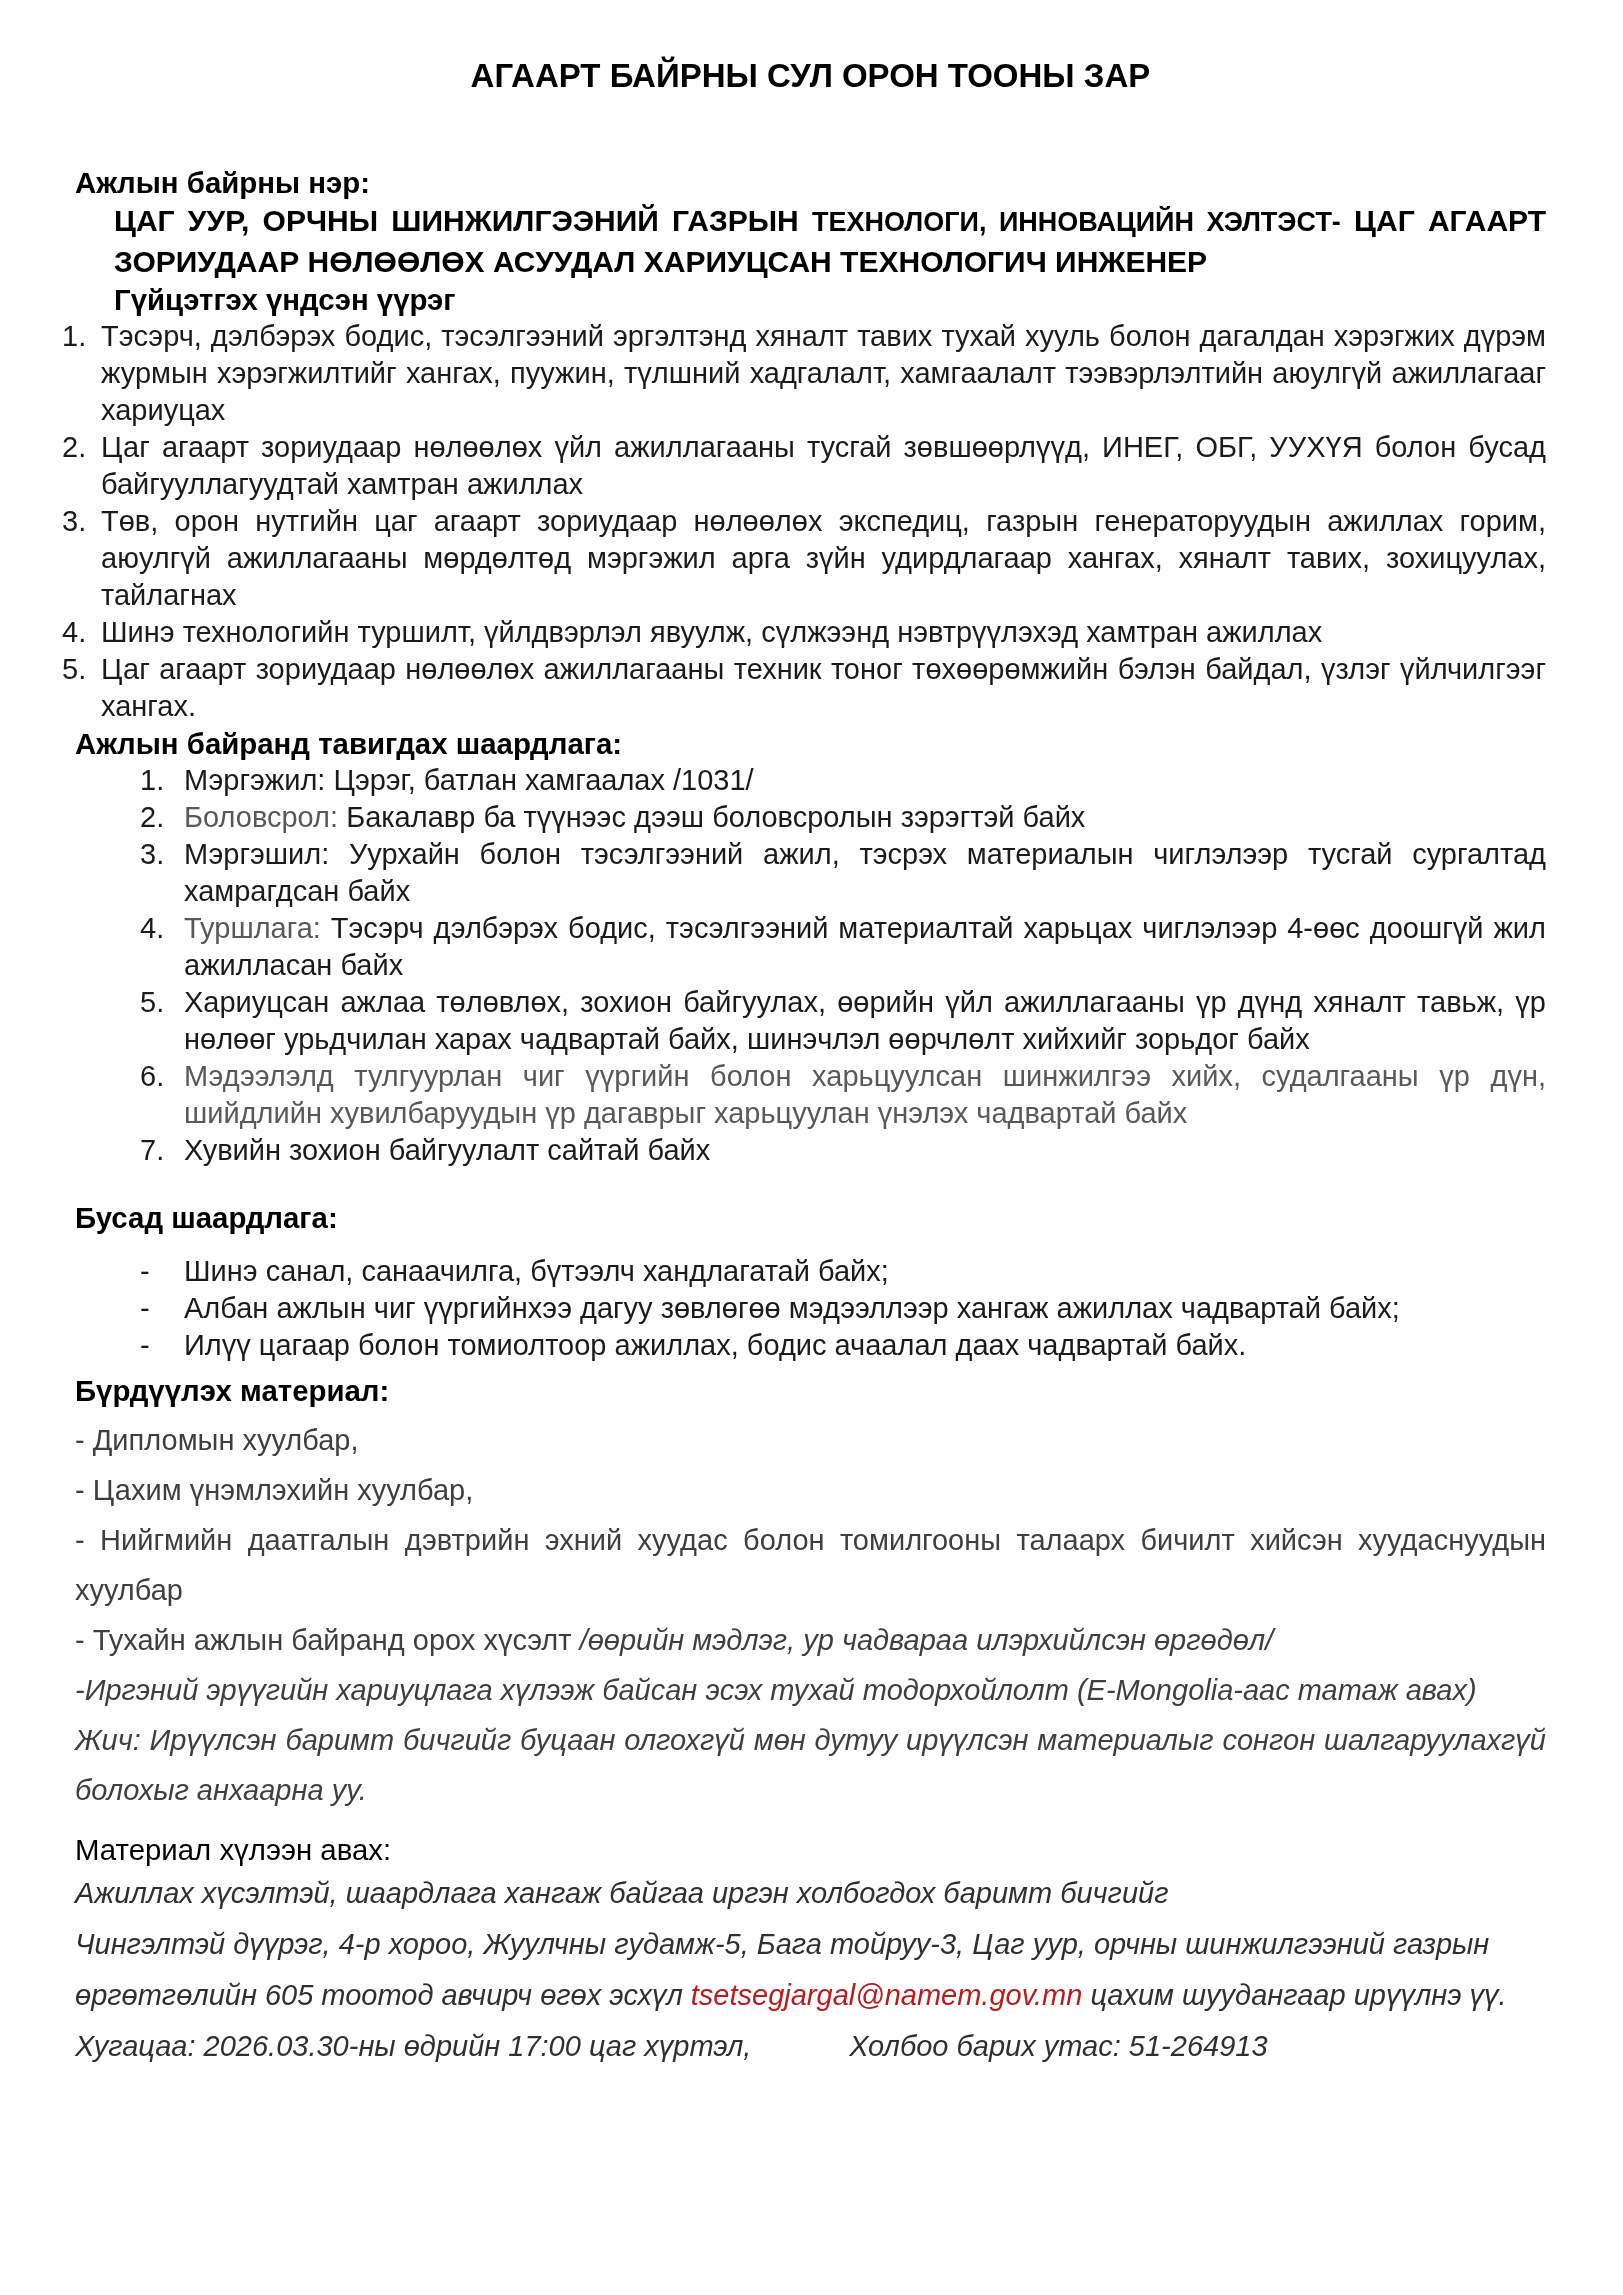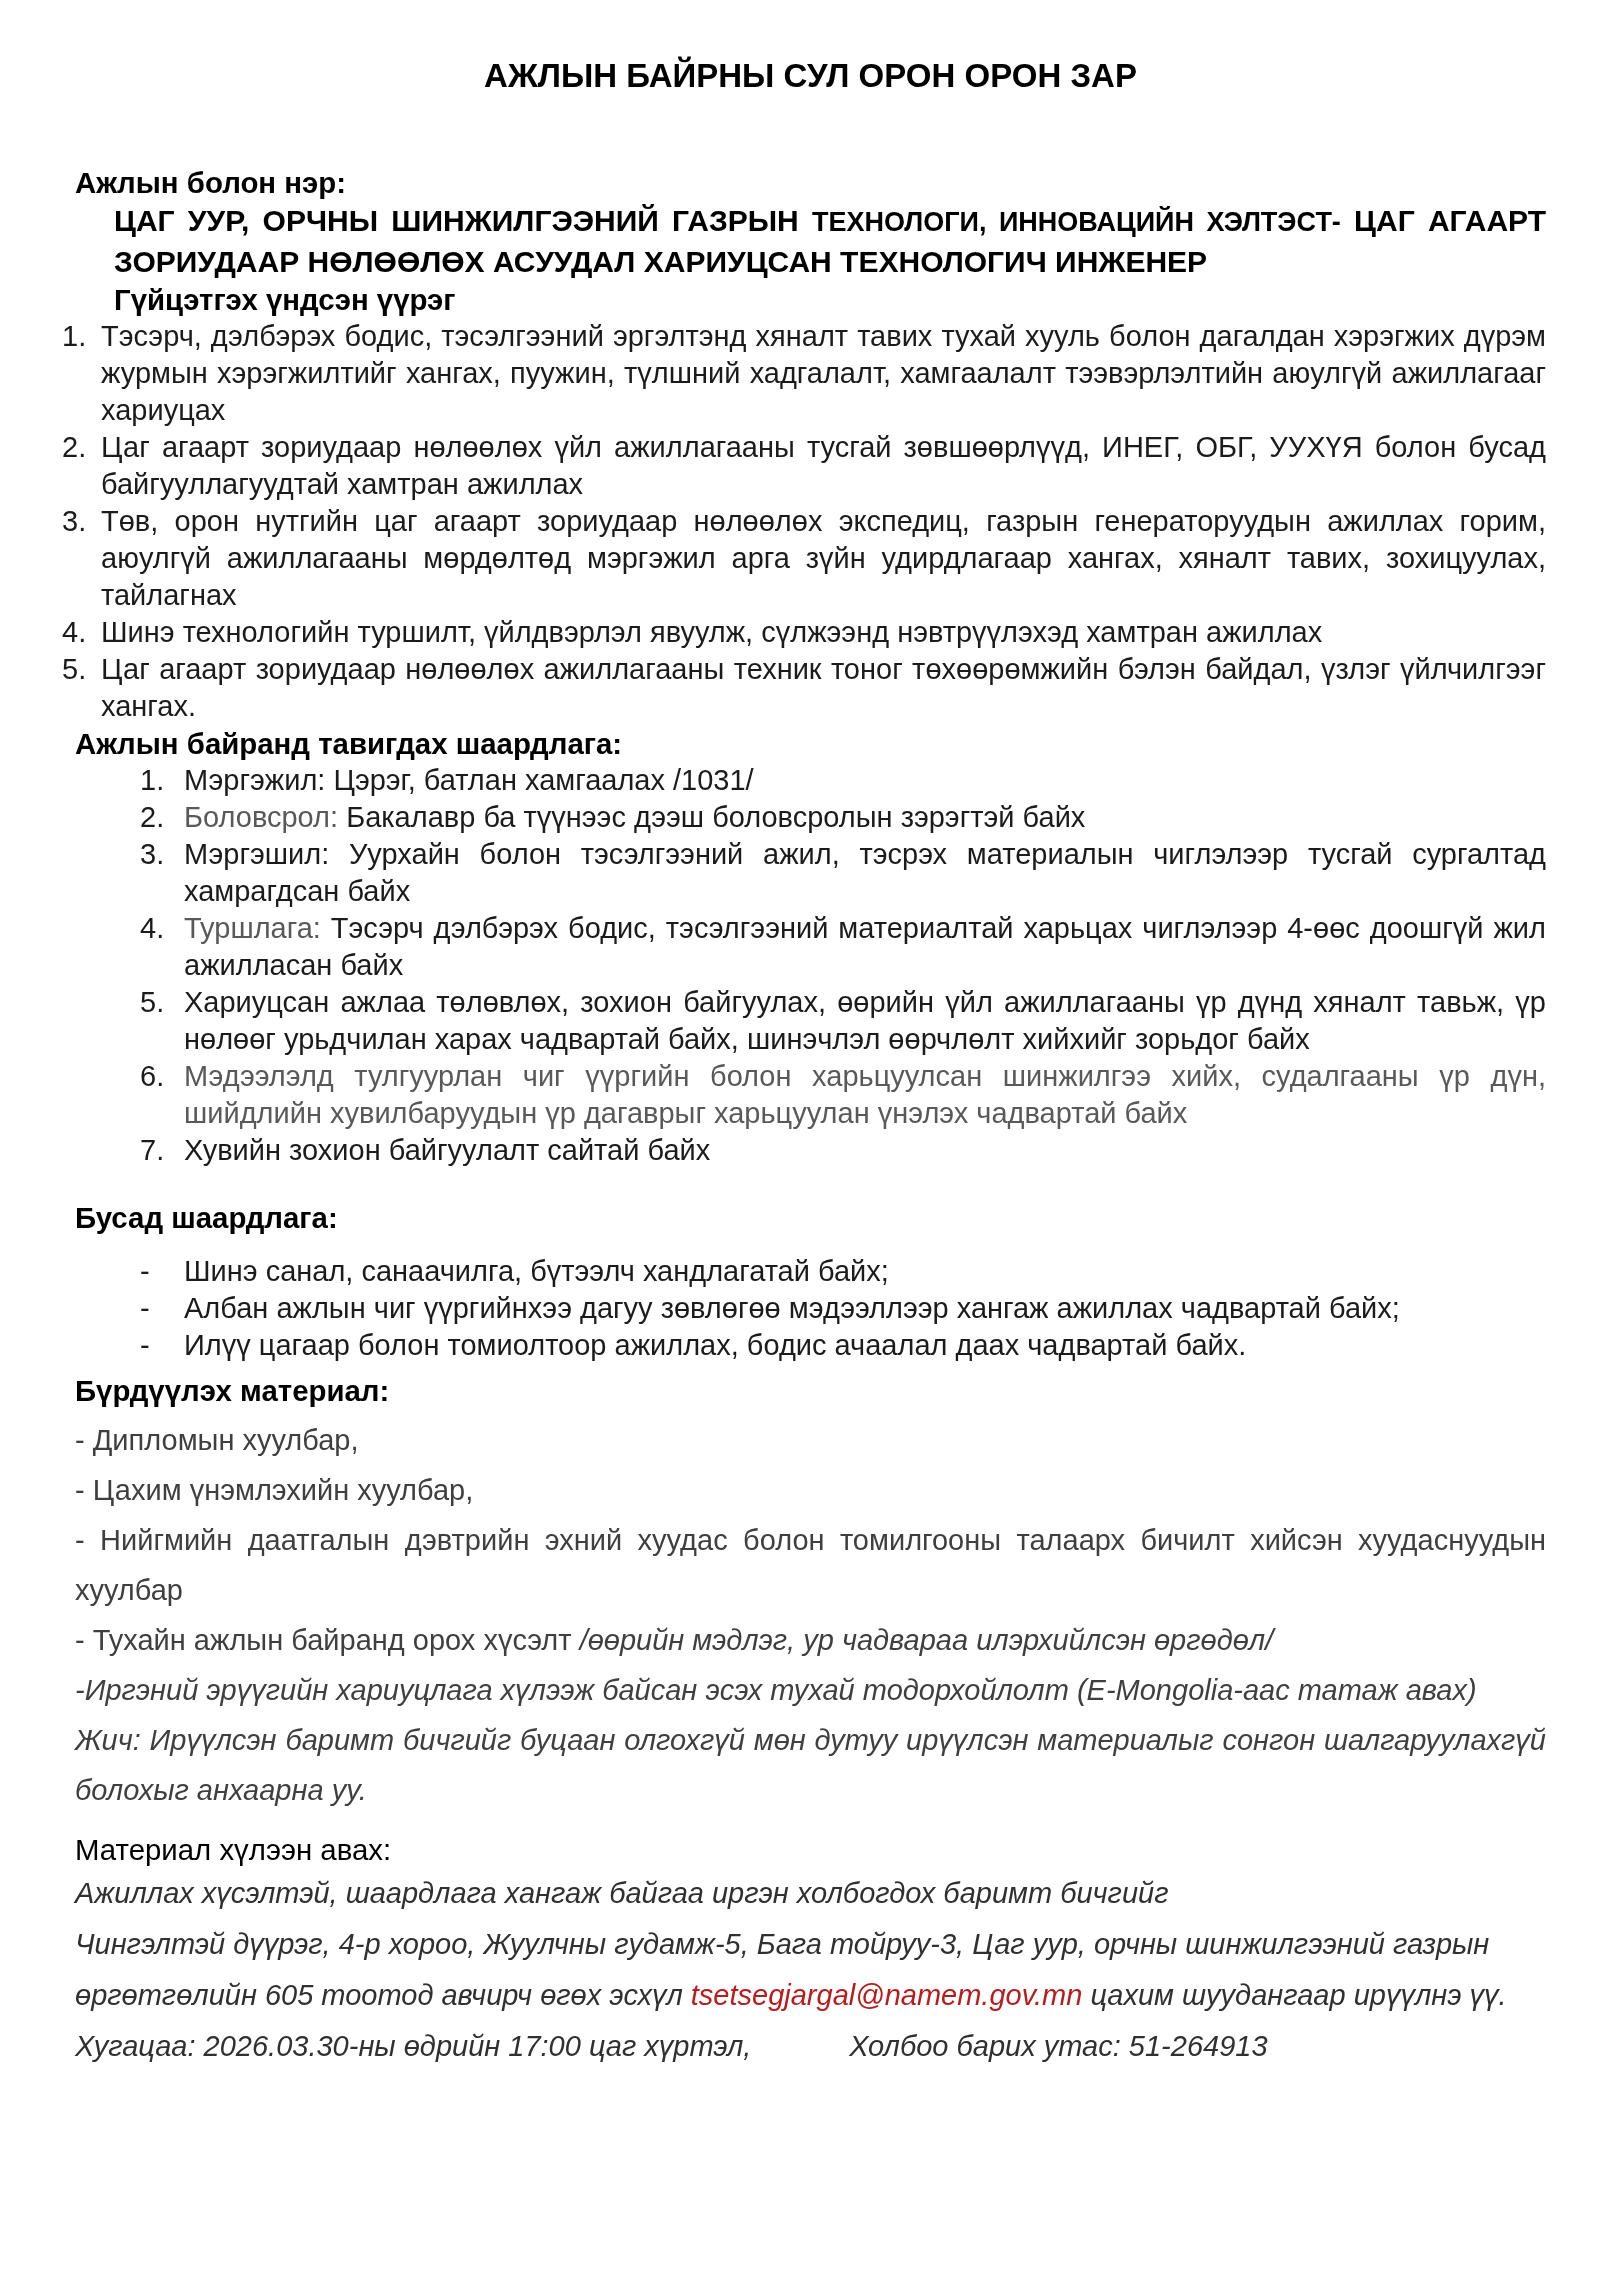--- a/index.html
+++ b/index.html
@@ -65,23 +65,23 @@
     cursor: pointer;
   }
   .closing { display: flex; }
   .closing .tab-gap { width: 98px; flex: 0 0 98px; }
 </style>
 </head>
 <body>
 
 <div class="content">
 
-  <div class="doc-title">АЖЛЫН БАЙРНЫ СУЛ ОРОН ОРОН ЗАР</div>
+  <div class="doc-title">АГААРТ БАЙРНЫ СУЛ ОРОН ТООНЫ ЗАР</div>
 
-  <div class="h-section">Ажлын болон нэр:</div>
+  <div class="h-section">Ажлын байрны нэр:</div>
 
   <div class="job-title"><span>ЦАГ УУР, ОРЧНЫ ШИНЖИЛГЭЭНИЙ ГАЗРЫН </span><span class="small-run">ТЕХНОЛОГИ, ИННОВАЦИЙН ХЭЛТЭСТ-</span><span> ЦАГ АГААРТ ЗОРИУДААР НӨЛӨӨЛӨХ АСУУДАЛ ХАРИУЦСАН ТЕХНОЛОГИЧ ИНЖЕНЕР</span></div>
 
   <div class="h-section indent60">Гүйцэтгэх үндсэн үүрэг</div>
 
   <div>
     <div class="flexrow">
       <div class="duty-num">1.</div>
       <div class="duty-text">Тэсэрч, дэлбэрэх бодис, тэсэлгээний эргэлтэнд хяналт тавих тухай хууль болон дагалдан хэрэгжих дүрэм журмын хэрэгжилтийг хангах, пуужин, түлшний хадгалалт, хамгаалалт тээвэрлэлтийн аюулгүй ажиллагааг хариуцах</div>
     </div>

